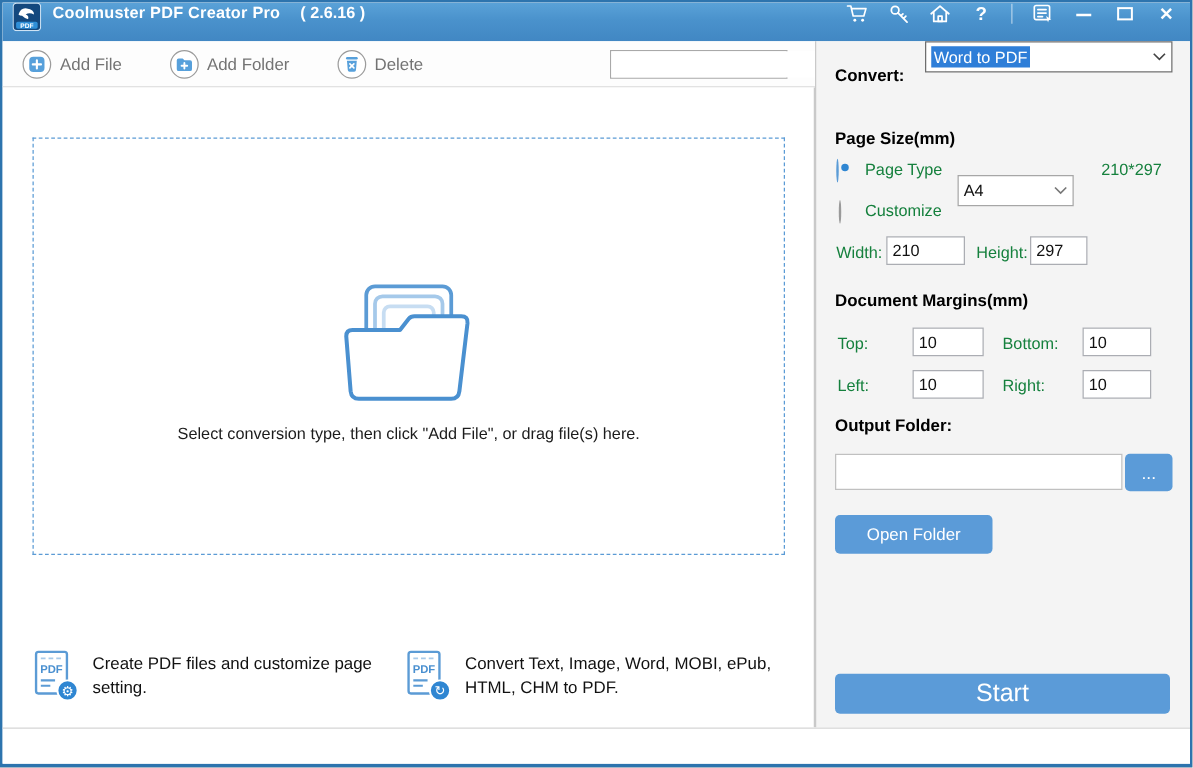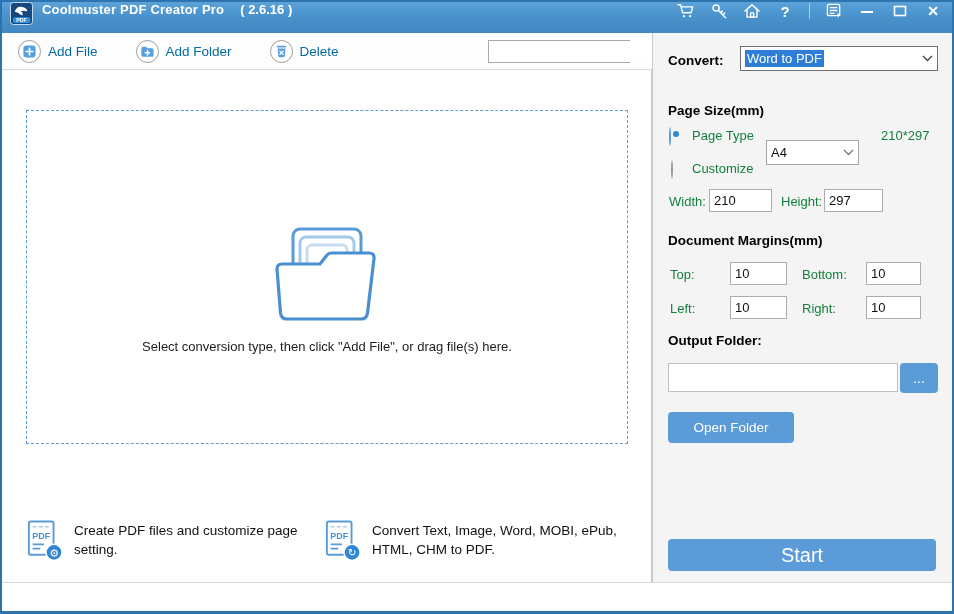--- a/index.html
+++ b/index.html
@@ -25,21 +25,21 @@
   
   .toolbar {
     position:absolute; left:0; top:31px; width:650px; height:37px; background:#fdfdfd;
     border-bottom:1px solid #d9d9d9; display:flex; align-items:center; padding-left:16px;
   }
   .tool-btn { display:flex; align-items:center; gap:7px; margin-right:38px; cursor:pointer; }
   .tool-circle {
     width:23px; height:23px; border:1px solid #9c9c9c; border-radius:50%;
     background:#fff; display:flex; align-items:center; justify-content:center;
   }
-  .tool-label { font-size:13.5px; color:#0369a1; }
+  .tool-label { font-size:13.5px; color:#737373; }
   .searchbox {
     position:absolute; right:22px; top:7px; width:142px; height:23px;
     border:1px solid #a9a9a9; background:#fff; display:flex; align-items:center;
   }
   .searchbox input { flex:1; border:none; outline:none; height:100%; padding:0 4px; font-size:12px; }
   .search-ic { width:18px; height:18px; margin-right:2px; }
   
   .main-left { position:absolute; left:0; top:68px; width:650px; bottom:29px; background:#fff; border-right:1px solid #c9c9c9; }
   .dropzone {
     position:absolute; left:24px; top:40px; width:602px; height:334px;
@@ -222,21 +222,21 @@
           <text x="29.5" y="38.6" font-size="11" fill="#fff" text-anchor="middle" font-family="DejaVu Sans, sans-serif">↻</text>
         </svg>
         <span class="info-text">Convert Text, Image, Word, MOBI, ePub, HTML, CHM to PDF.</span>
       </div>
     </div>
   </div>
 
   <div class="panel">
     
     <span class="p-abs p-bold" style="left:15px; top:20px;">Convert:</span>
-    <div class="p-abs combo combo-convert" style="left:87px; top:13px; width:198px; height:25px;">
+    <div class="p-abs combo combo-convert" style="left:87px; top:0; width:198px; height:25px;">
       <span class="sel-text">Word to PDF</span>
       <svg class="chev" width="11" height="7" viewBox="0 0 11 7">
         <path d="M1 1 L5.5 5.5 L10 1" fill="none" stroke="#444" stroke-width="1.3"></path>
       </svg>
     </div>
 
     
     <span class="p-abs p-bold" style="left:15px; top:70px;">Page Size(mm)</span>
 
     <span class="p-abs radio-outer radio-on" style="left:16px; top:95px;"></span>
@@ -248,21 +248,21 @@
       </svg>
     </div>
     <span class="p-abs p-label" style="left:228px; top:95px;">210*297</span>
 
     <span class="p-abs radio-outer radio-off" style="left:16px; top:128px;"></span>
     <span class="p-abs p-label" style="left:39px; top:128px;">Customize</span>
 
     <span class="p-abs p-label" style="left:16px; top:161px;">Width:</span>
     <input class="p-abs txt-input" style="left: 56px; top: 156px; width: 63px; height: 23px;" type="text" value="210">
     <span class="p-abs p-label" style="left:128px; top:161px;">Height:</span>
-    <input class="p-abs txt-input" style="left: 171px; top: 156px; width: 59px; height: 23px;" type="text" value="297">
+    <input class="p-abs txt-input" style="left: 171px; top: 156px; width: 46px; height: 23px;" type="text" value="297">
 
     
     <span class="p-abs p-bold" style="left:15px; top:200px;">Document Margins(mm)</span>
 
     <span class="p-abs p-label" style="left:17px; top:234px;">Top:</span>
     <input class="p-abs txt-input" style="left: 77px; top: 229px; width: 57px; height: 23px;" type="text" value="10">
     <span class="p-abs p-label" style="left:149px; top:234px;">Bottom:</span>
     <input class="p-abs txt-input" style="left: 213px; top: 229px; width: 55px; height: 23px;" type="text" value="10">
 
     <span class="p-abs p-label" style="left:17px; top:268px;">Left:</span>

